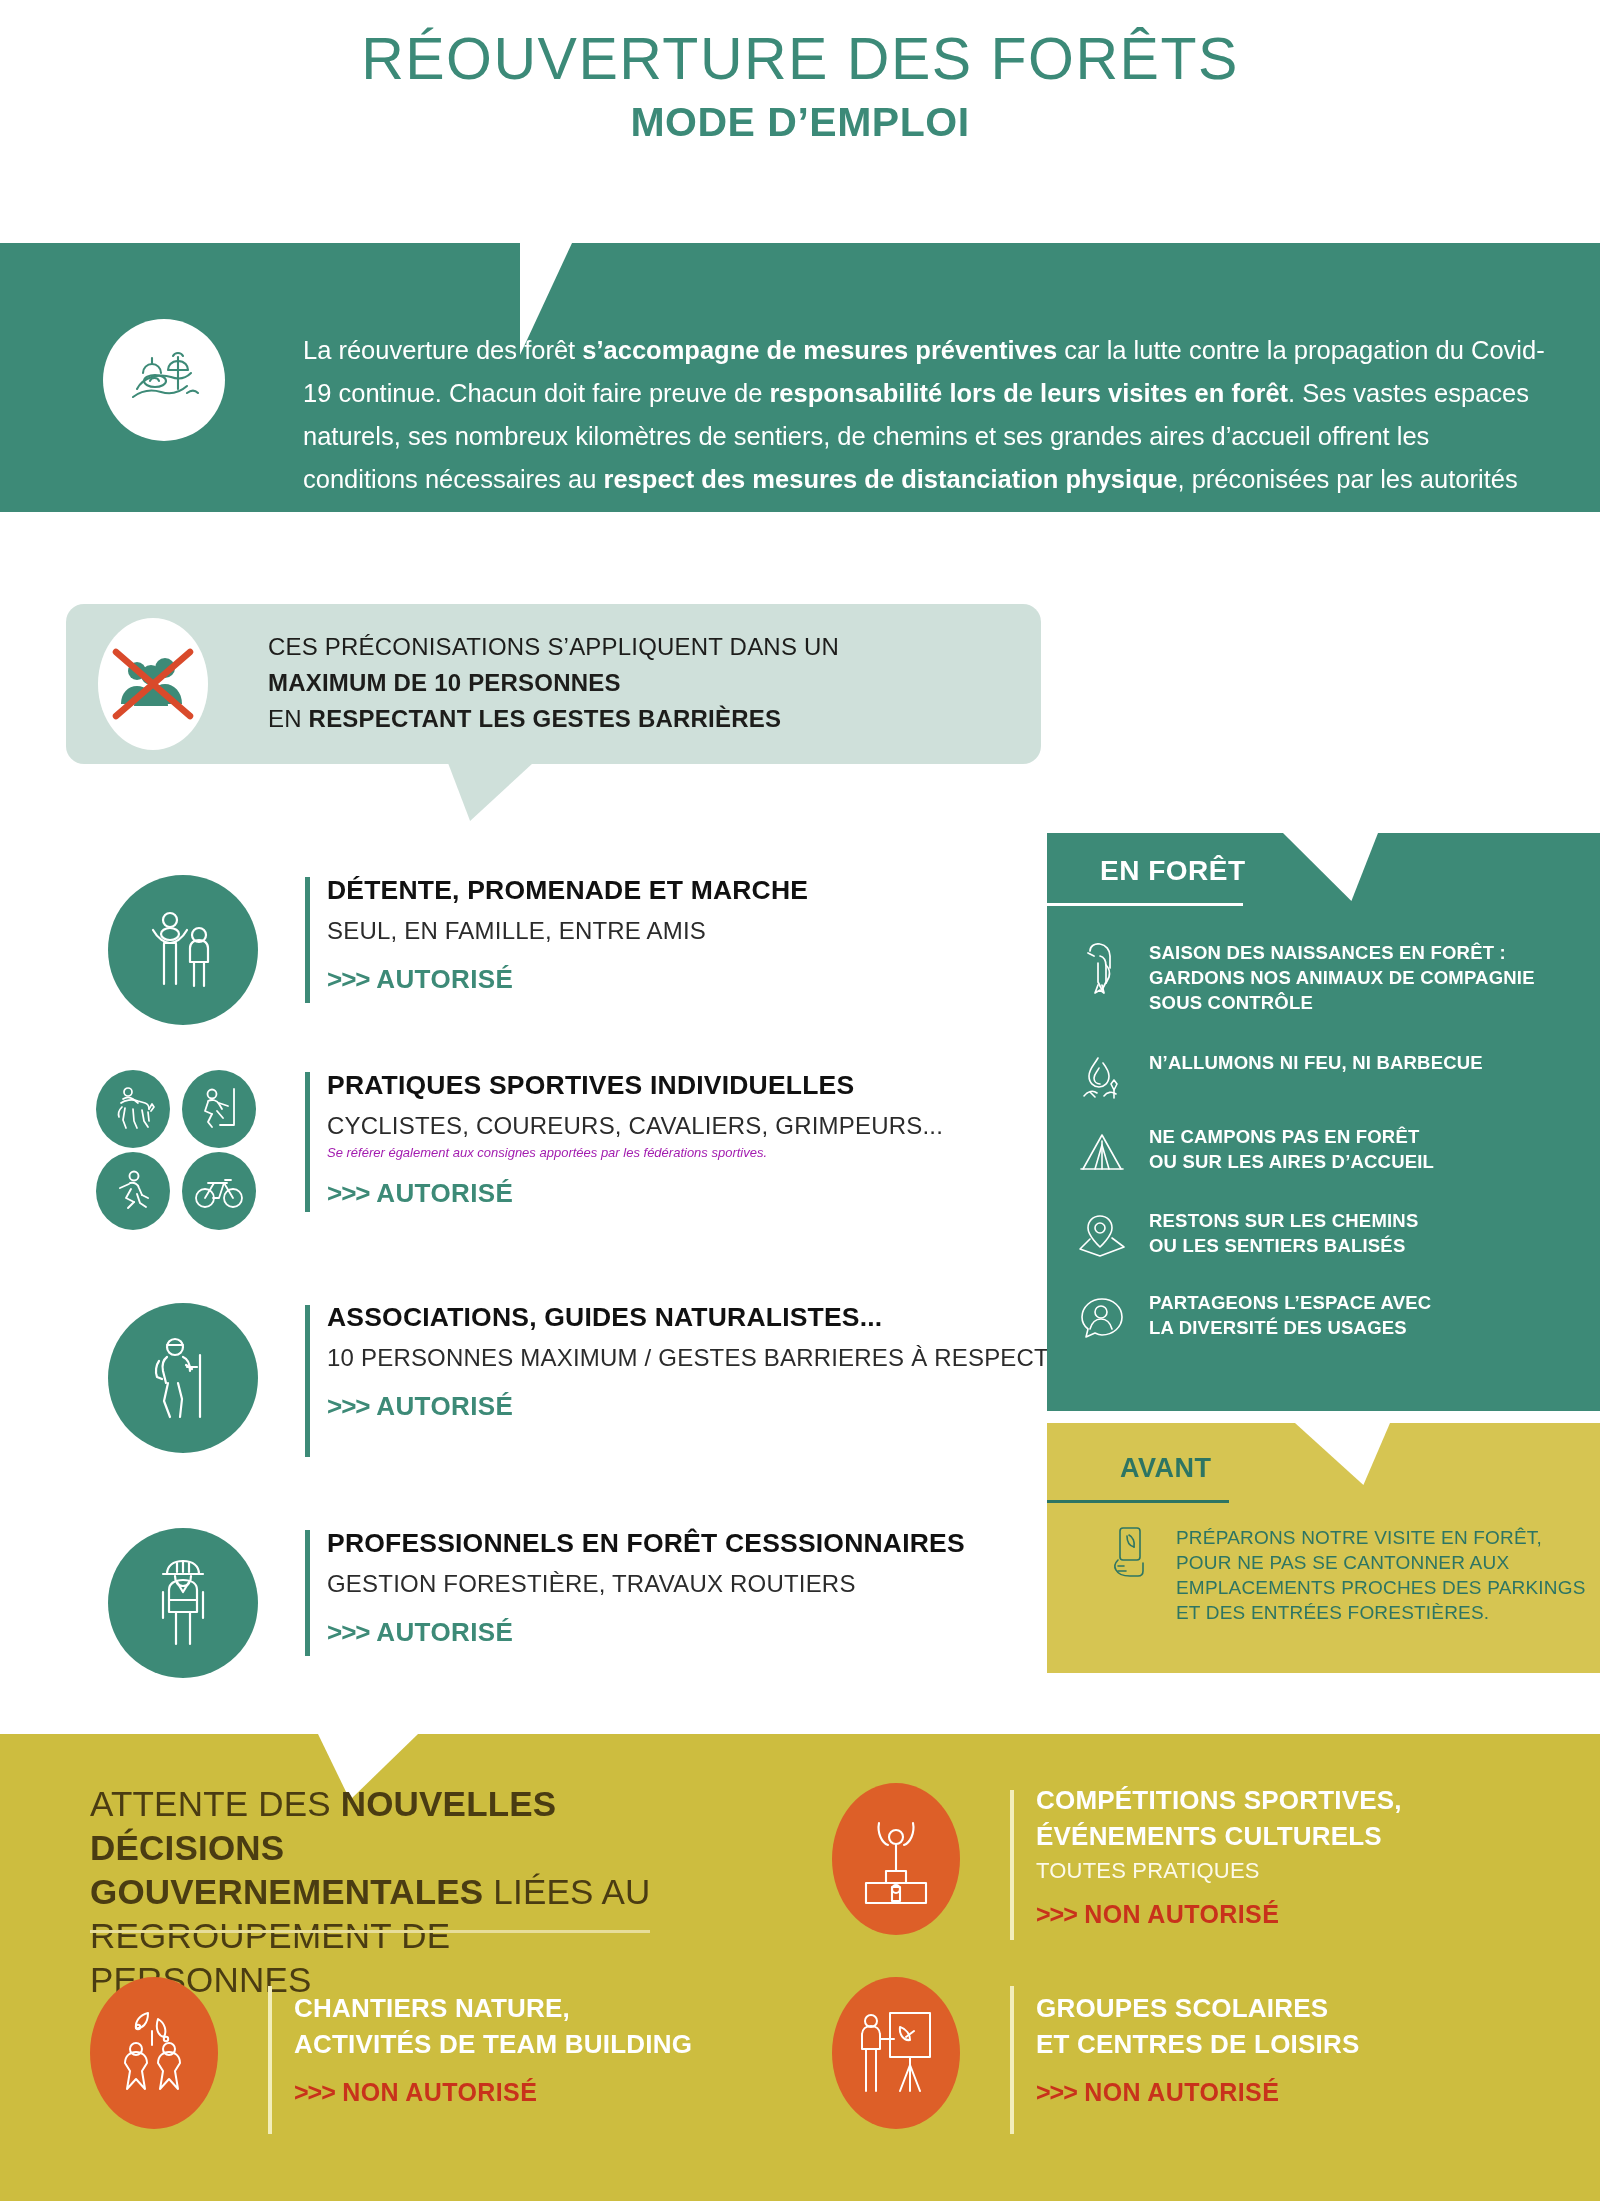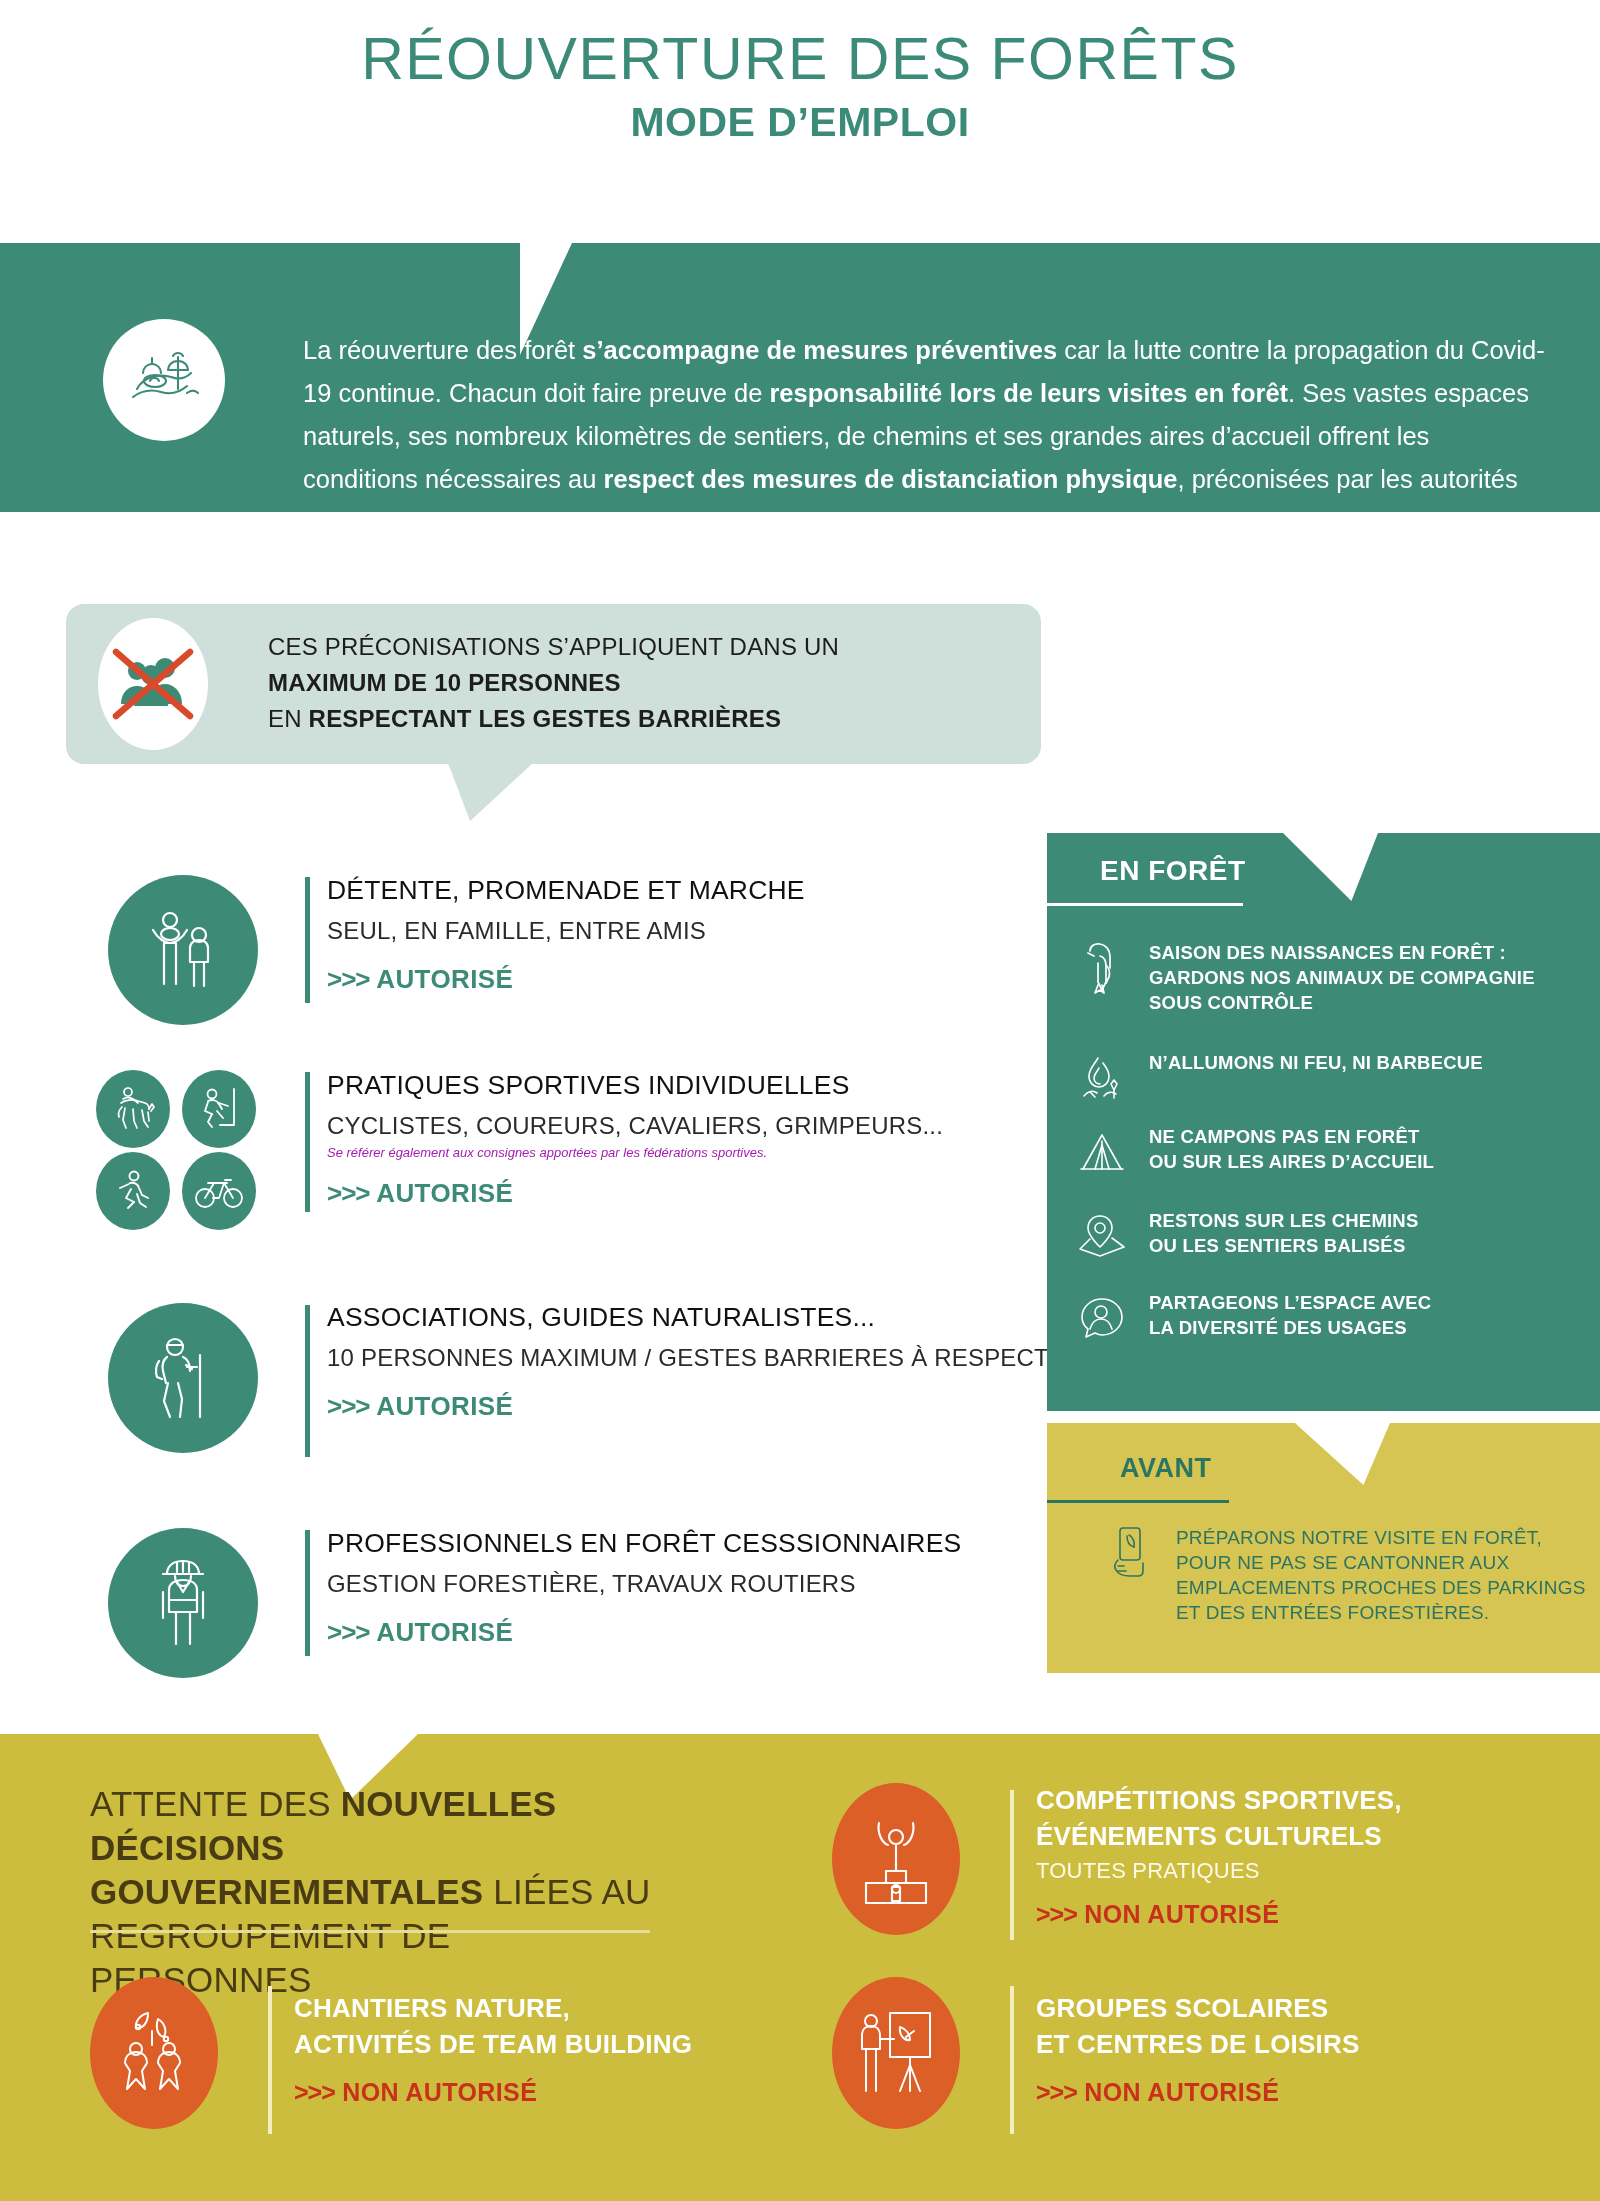--- a/index.html
+++ b/index.html
@@ -74,21 +74,21 @@
   .act-icon-big {
     position: absolute; width: 150px; height: 150px;
     border-radius: 50%; background: #3d8a77;
     display: flex; align-items: center; justify-content: center;
   }
   .act-bar {
     position: absolute; width: 5px; background: #3d8a77;
   }
   .act-body { position: absolute; }
   .act-title {
-    font-size: 26.5px; font-weight: 400; color: #111; letter-spacing: .2px;
+    font-size: 26.5px; font-weight: 700; color: #111; letter-spacing: .2px;
     line-height: 35px;
   }
   .act-sub {
     font-size: 24px; font-weight: 400; color: #2b2b2b; letter-spacing: .2px;
     margin-top: 7px; line-height: 31px;
   }
   .act-note {
     font-size: 13px; font-style: italic; color: #a21caf; margin-top: 4px;
   }
   .act-status {

